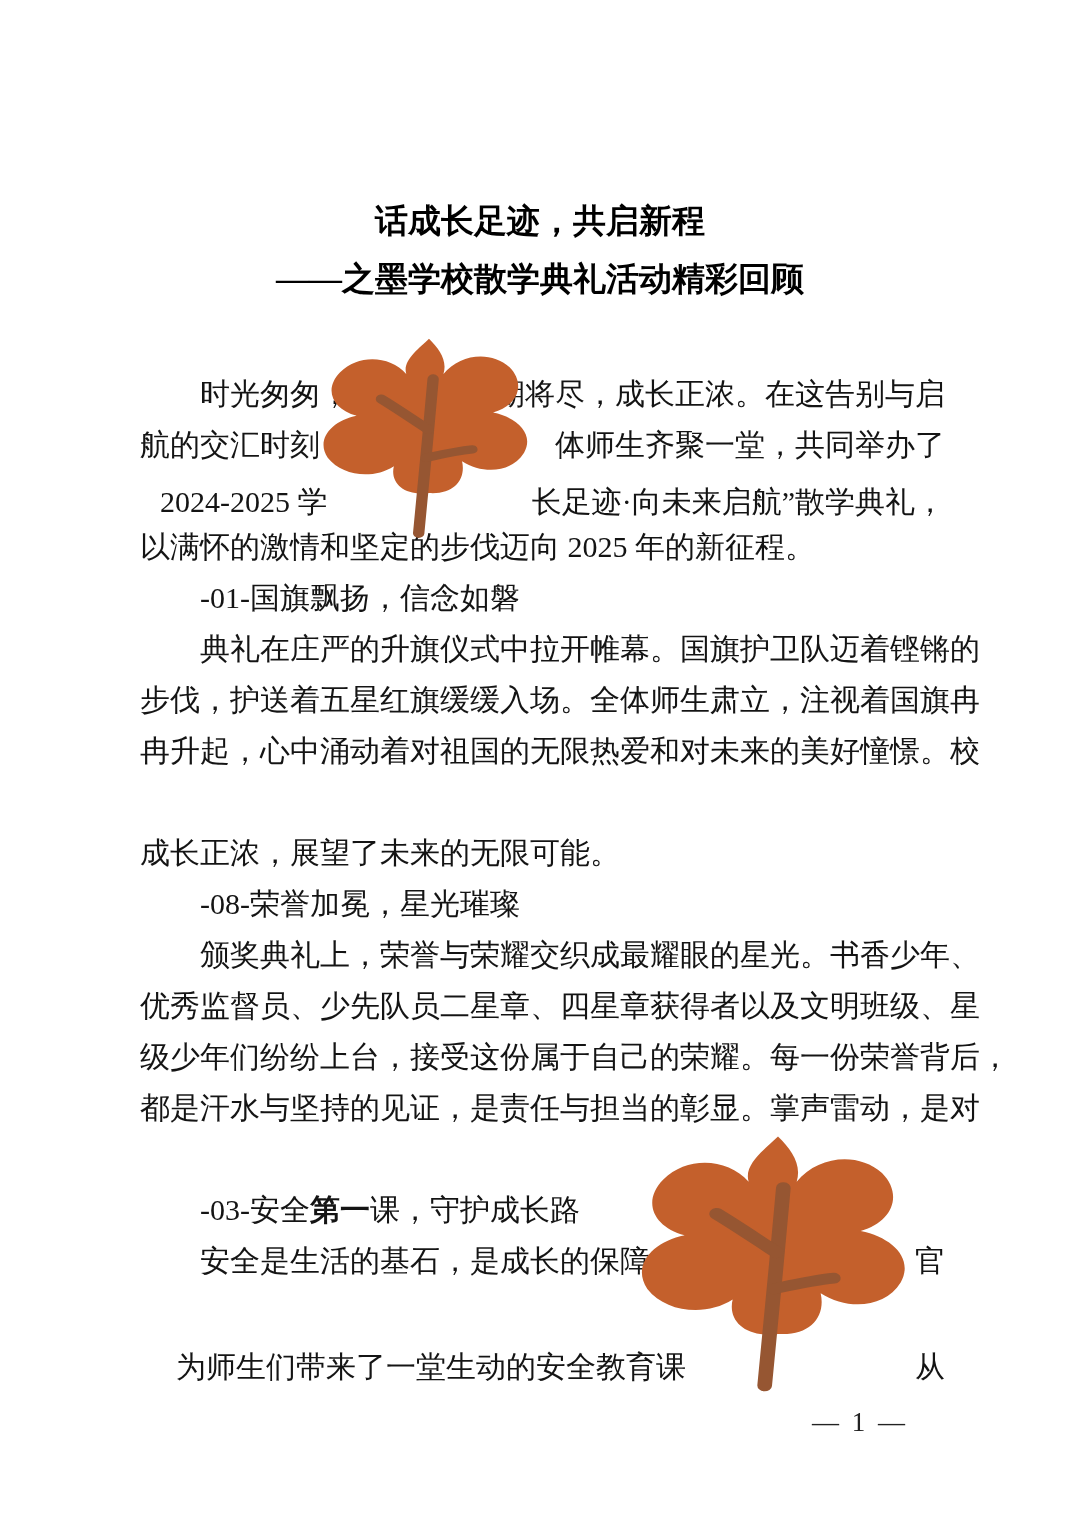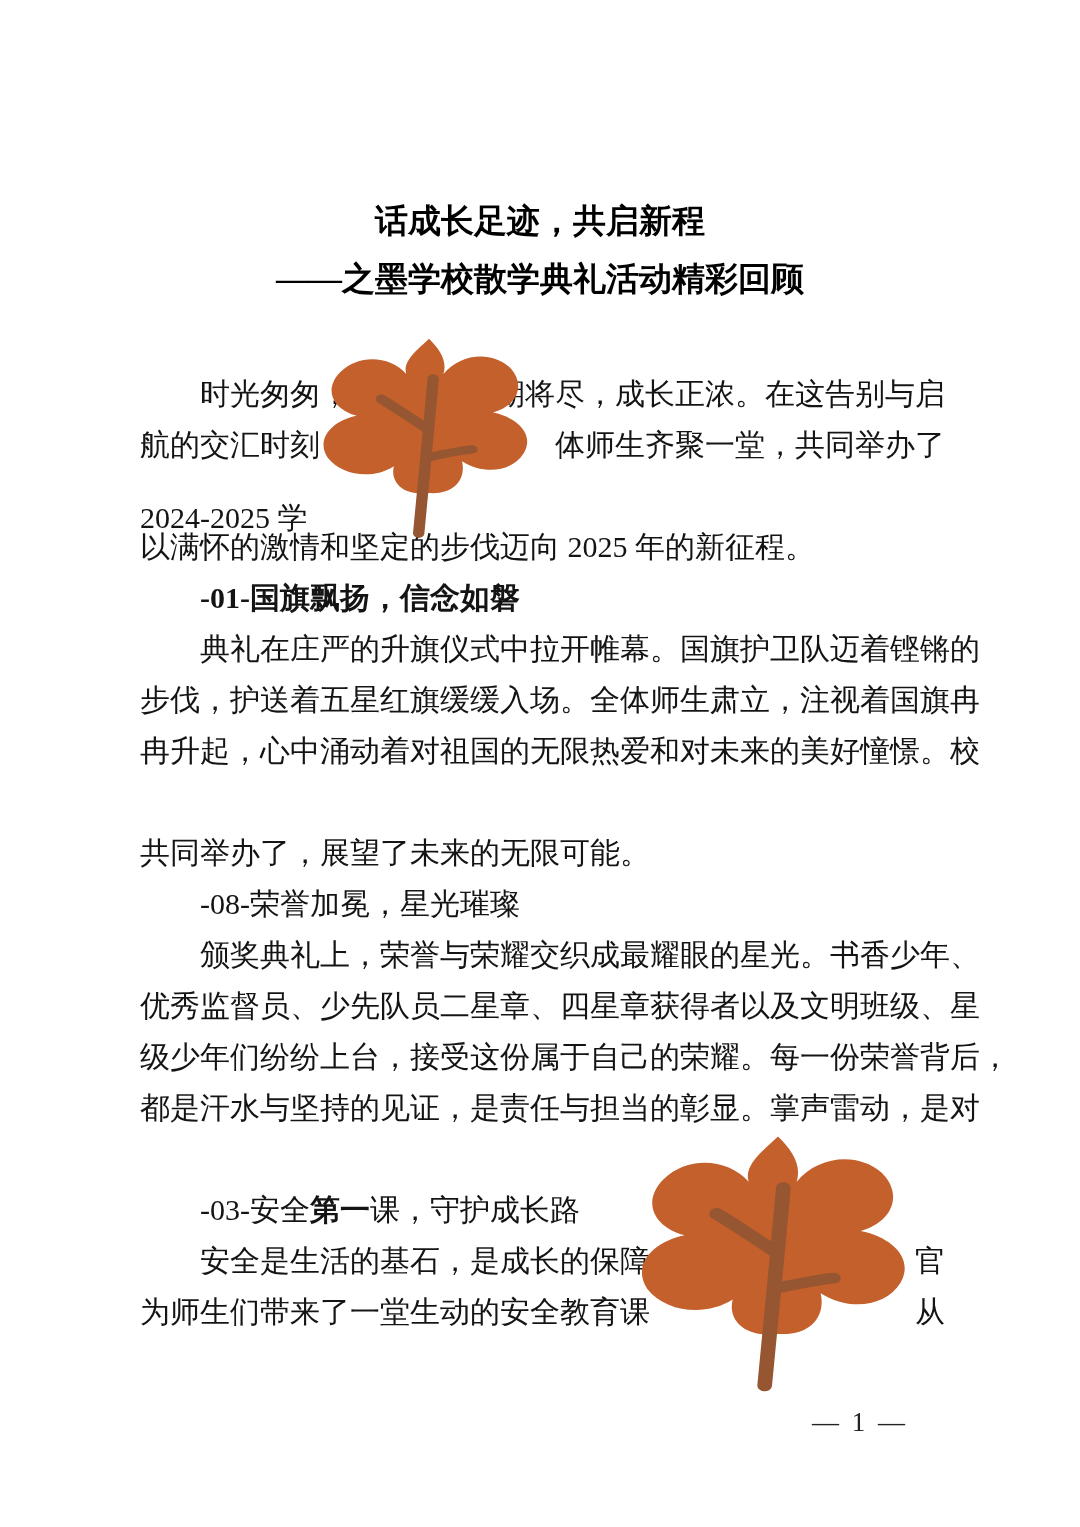--- a/index.html
+++ b/index.html
@@ -44,35 +44,35 @@
 <body>
 
 <div class="page">
 
   <div class="title title-1">话成长足迹，共启新程</div>
   <div class="title title-2">——之墨学校散学典礼活动精彩回顾</div>
 
   <div class="body-lines">
       <div class="line" style="top: 368px;"><span class="seg-left indent"><span>时光匆匆，岁月</span></span><span class="seg-right">学期将尽，成长正浓。在这告别与启</span></div>
       <div class="line" style="top: 419px;"><span class="seg-left"><span>航的交汇时刻，</span></span><span class="seg-right">体师生齐聚一堂，共同举办了</span></div>
-      <div class="line" style="top: 492px;"><span class="seg-left"><span>2024-2025 学</span></span></div>
+      <div class="line" style="top: 476px; margin-left: 20px;"><span class="seg-left"><span>2024-2025 学</span></span><span class="seg-right">长足迹·向未来启航”散学典礼，</span></div>
       <div class="line" style="top: 521px;"><span class="seg-left"><span>以满怀的激情和坚定的步伐迈向 2025 年的新征程。</span></span></div>
-      <div class="line" style="top: 572px; font-weight: bold;"><span class="seg-left indent"><span>-01-国旗飘扬，信念如磐</span></span></div>
+      <div class="line" style="top: 572px;"><span class="seg-left indent"><span>-01-国旗飘扬，信念如磐</span></span></div>
       <div class="line" style="top: 623px;"><span class="seg-left indent"><span>典礼在庄严的升旗仪式中拉开帷幕。国旗护卫队迈着铿锵的</span></span></div>
       <div class="line" style="top: 674px;"><span class="seg-left"><span>步伐，护送着五星红旗缓缓入场。全体师生肃立，注视着国旗冉</span></span></div>
       <div class="line" style="top: 725px;"><span class="seg-left"><span>冉升起，心中涌动着对祖国的无限热爱和对未来的美好憧憬。校</span></span></div>
-      <div class="line" style="top: 827px;"><span class="seg-left"><span>共同举办了，展望了未来的无限可能。</span></span></div>
+      <div class="line" style="top: 827px;"><span class="seg-left"><span>成长正浓，展望了未来的无限可能。</span></span></div>
       <div class="line" style="top: 878px;"><span class="seg-left indent"><span>-08-荣誉加冕，星光璀璨</span></span></div>
       <div class="line" style="top: 929px;"><span class="seg-left indent"><span>颁奖典礼上，荣誉与荣耀交织成最耀眼的星光。书香少年、</span></span></div>
       <div class="line" style="top: 980px;"><span class="seg-left"><span>优秀监督员、少先队员二星章、四星章获得者以及文明班级、星</span></span></div>
       <div class="line" style="top: 1031px;"><span class="seg-left"><span>级少年们纷纷上台，接受这份属于自己的荣耀。每一份荣誉背后，</span></span></div>
       <div class="line" style="top: 1082px; text-align: center;"><span class="seg-left"><span>都是汗水与坚持的见证，是责任与担当的彰显。掌声雷动，是对</span></span></div>
       <div class="line" style="top: 1184px;"><span class="seg-left indent"><span>-03-安全</span><span class="bold">第一</span><span>课，守护成长路</span></span></div>
       <div class="line" style="top: 1235px;"><span class="seg-left indent"><span>安全是生活的基石，是成长的保障。</span></span><span class="seg-right">官</span></div>
-      <div class="line" style="top: 1286px;"><span class="seg-left"><span>为师生们带来了一堂生动的安全教育课</span></span><span class="seg-right">从</span></div>
+      <div class="line" style="top: 1341px; margin-left: 36px;"><span class="seg-left"><span>为师生们带来了一堂生动的安全教育课</span></span><span class="seg-right">从</span></div>
     </div>
 
   <svg class="leaf" id="leaf-1" viewBox="0 0 120 124" preserveAspectRatio="none" style="left: 305px; top: 332px; width: 248px; height: 208px;">
     <path class="leaf-blob" d="M60 4
       C65 10 69 17 67 25
       C75 13 90 11 99 21
       C107 31 103 44 91 48
       C103 51 111 61 106 72
       C100 84 86 85 76 77
       C78 88 72 97 60 96

